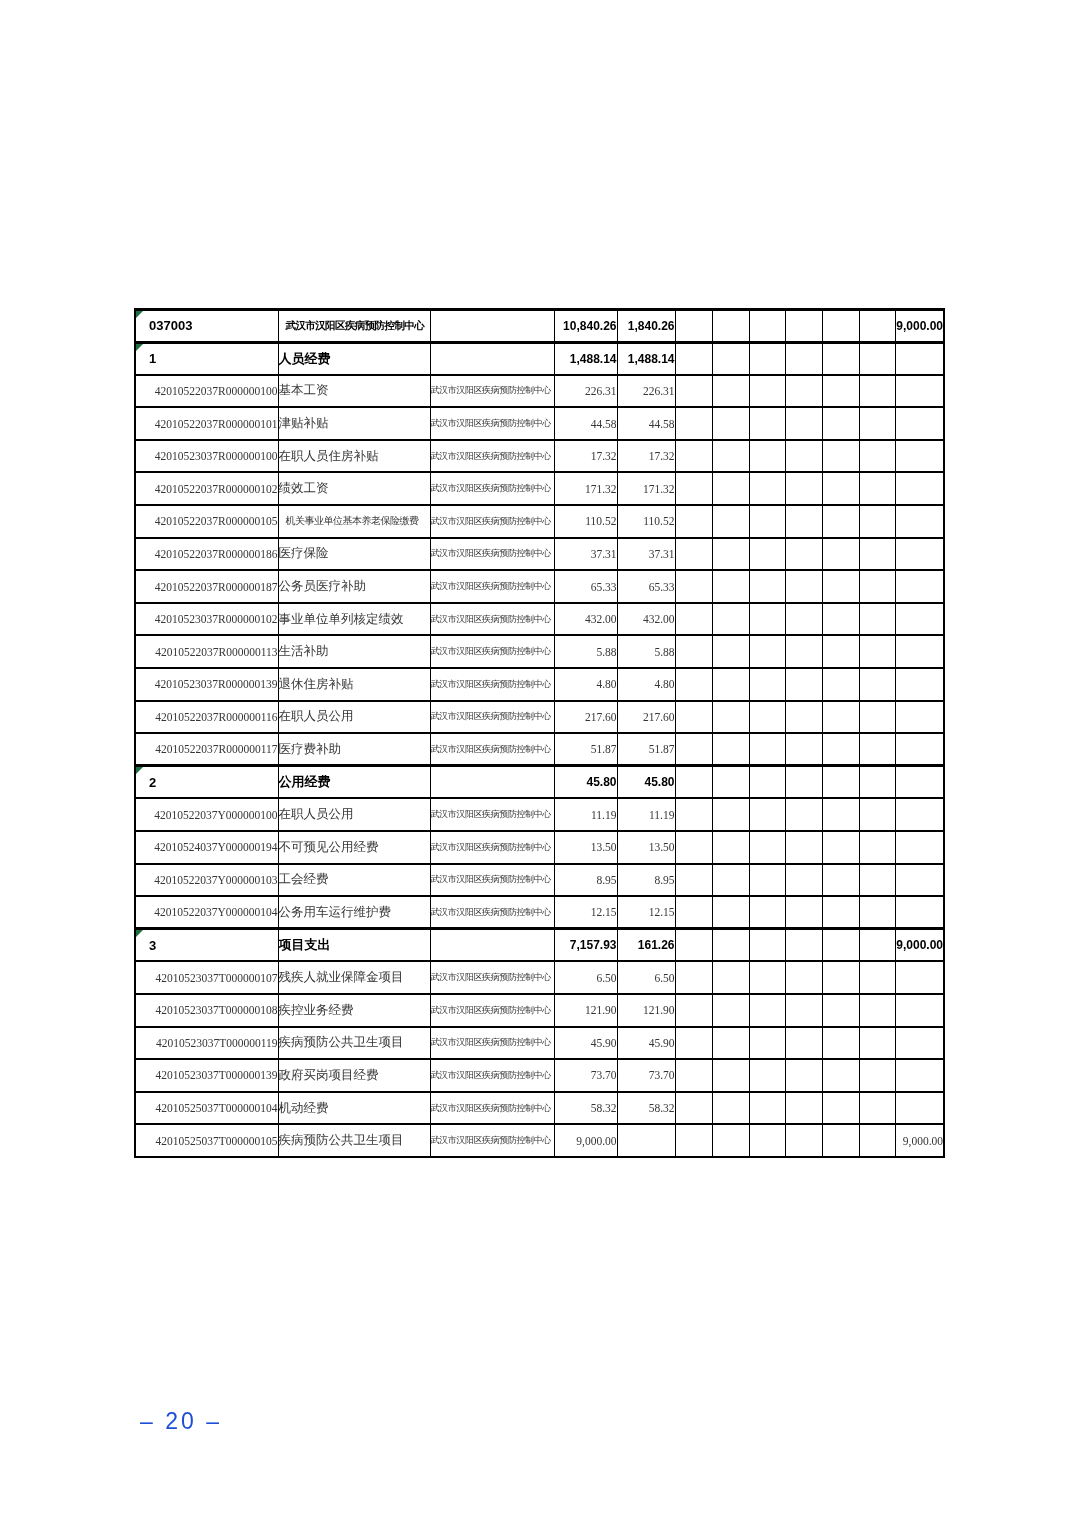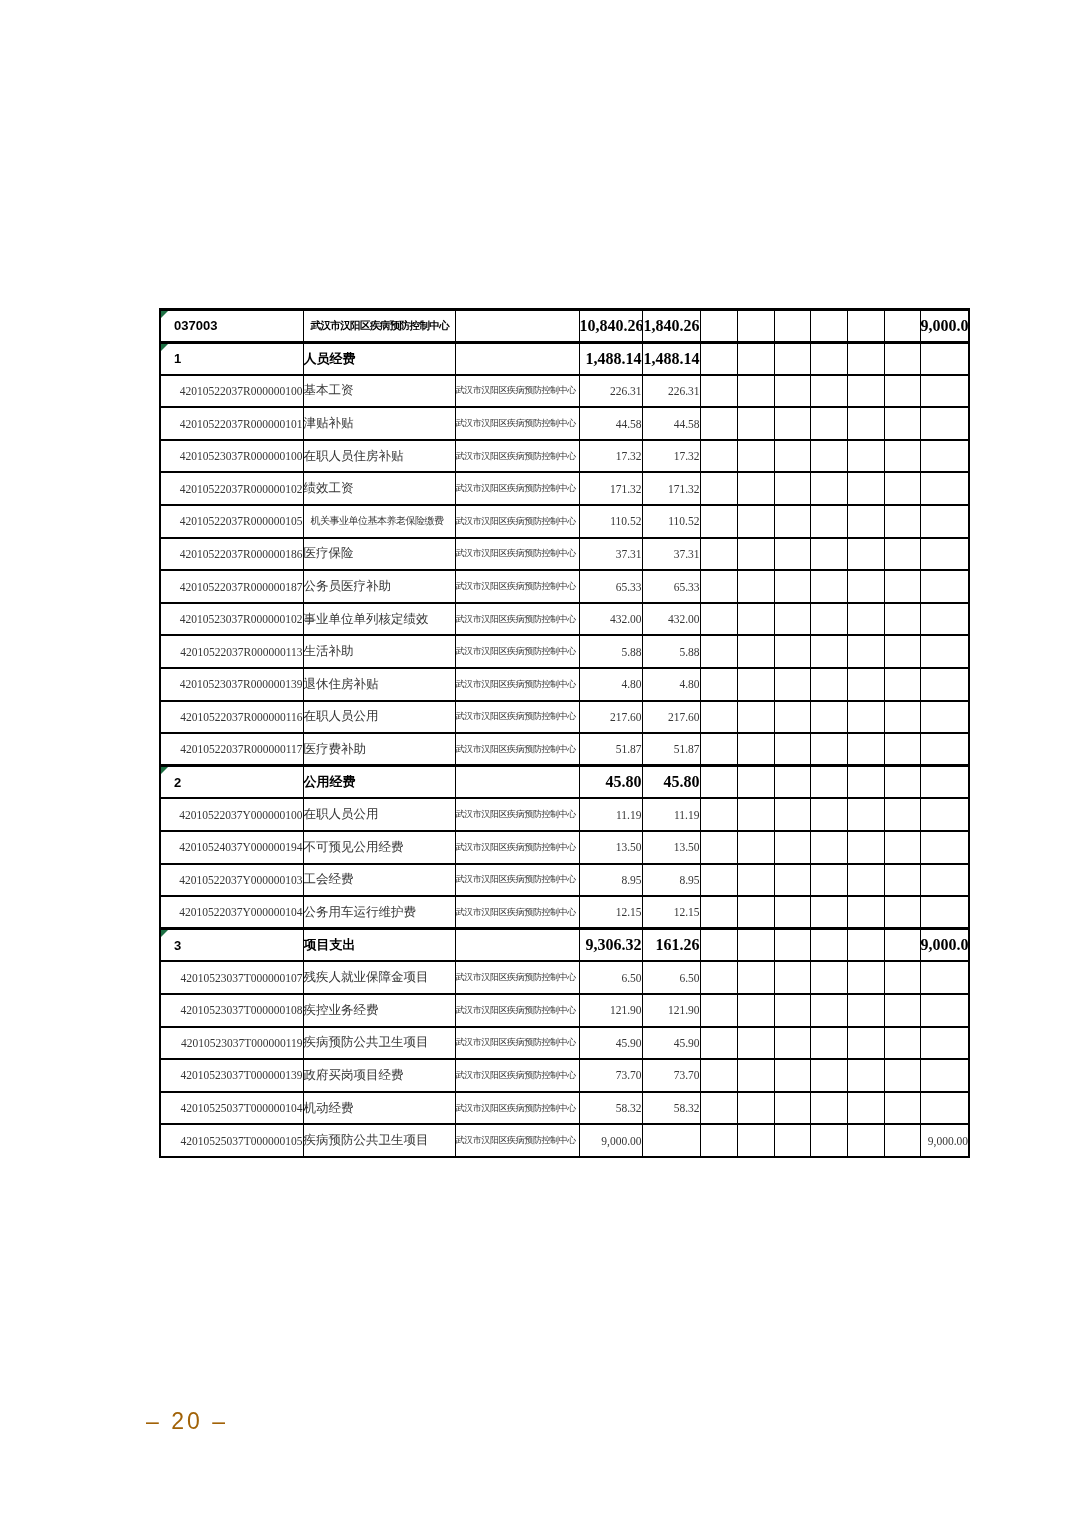--- a/index.html
+++ b/index.html
@@ -7,21 +7,21 @@
     position: relative;
     width: 1074px;
     height: 1520px;
     background: #ffffff;
     overflow: hidden;
     font-family: "Liberation Sans", sans-serif;
   }
 
   table.budget {
     position: absolute;
-    left: 159px;
+    left: 134px;
     top: 308px;
     width: 809px;
     border-collapse: collapse;
     table-layout: fixed;
     border: 2px solid #000;
   }
   table.budget tr { height: 32.6px; }
   table.budget td {
     border-left: 1px solid #000;
     border-right: 1px solid #000;
@@ -45,39 +45,39 @@
   tr.summary .c-code { text-align: left; padding-left: 13px; font-size: 13px; }
 
   .c-item { text-align: left; padding-left: 15px; font-size: 12.5px; }
   .c-item.condensed { font-size: 10px; padding-left: 7px; letter-spacing: -0.5px; }
   tr.summary .c-item { font-size: 13px; }
   tr.summary .c-item.condensed { font-size: 10.5px; letter-spacing: -0.6px; }
 
   .c-unit { text-align: left; padding-left: 4px; font-size: 9px; letter-spacing: -0.4px; color: #3d3d3d; }
 
   .c-num { text-align: right; padding-right: 4px; font-size: 11.5px; }
-  tr.summary .c-num { font-size: 16px; font-family: Liberation Serif, serif; }
+  tr.summary .c-num { font-size: 12px; }
 
   td.flagged { position: relative; }
   td.flagged::before {
     content: "";
     position: absolute;
     top: 0; left: 0;
     width: 0; height: 0;
     border-top: 7px solid #1e7044;
     border-right: 7px solid transparent;
   }
 
   .pageno {
     position: absolute;
-    left: 146px;
+    left: 140px;
     top: 1408px;
     font-size: 23px;
     letter-spacing: 3px;
-    color: #a16207;
+    color: #1d4ed8;
     font-family: "Liberation Sans", sans-serif;
   }
 </style>
 </head>
 <body>
 
 <div class="page">
 
   <table class="budget">
     <colgroup>
@@ -358,21 +358,21 @@
           <td class="c-empty"></td>
           <td class="c-empty"></td>
           <td class="c-empty"></td>
           <td class="c-empty"></td>
           <td class="c-num"></td>
         </tr>
         <tr class="summary">
           <td class="c-code flagged">3</td>
           <td class="c-item">项目支出</td>
           <td class="c-unit"></td>
-          <td class="c-num">9,306.32</td>
+          <td class="c-num">7,157.93</td>
           <td class="c-num">161.26</td>
           <td class="c-empty"></td>
           <td class="c-empty"></td>
           <td class="c-empty"></td>
           <td class="c-empty"></td>
           <td class="c-empty"></td>
           <td class="c-empty"></td>
           <td class="c-num">9,000.00</td>
         </tr>
         <tr class="detail">

